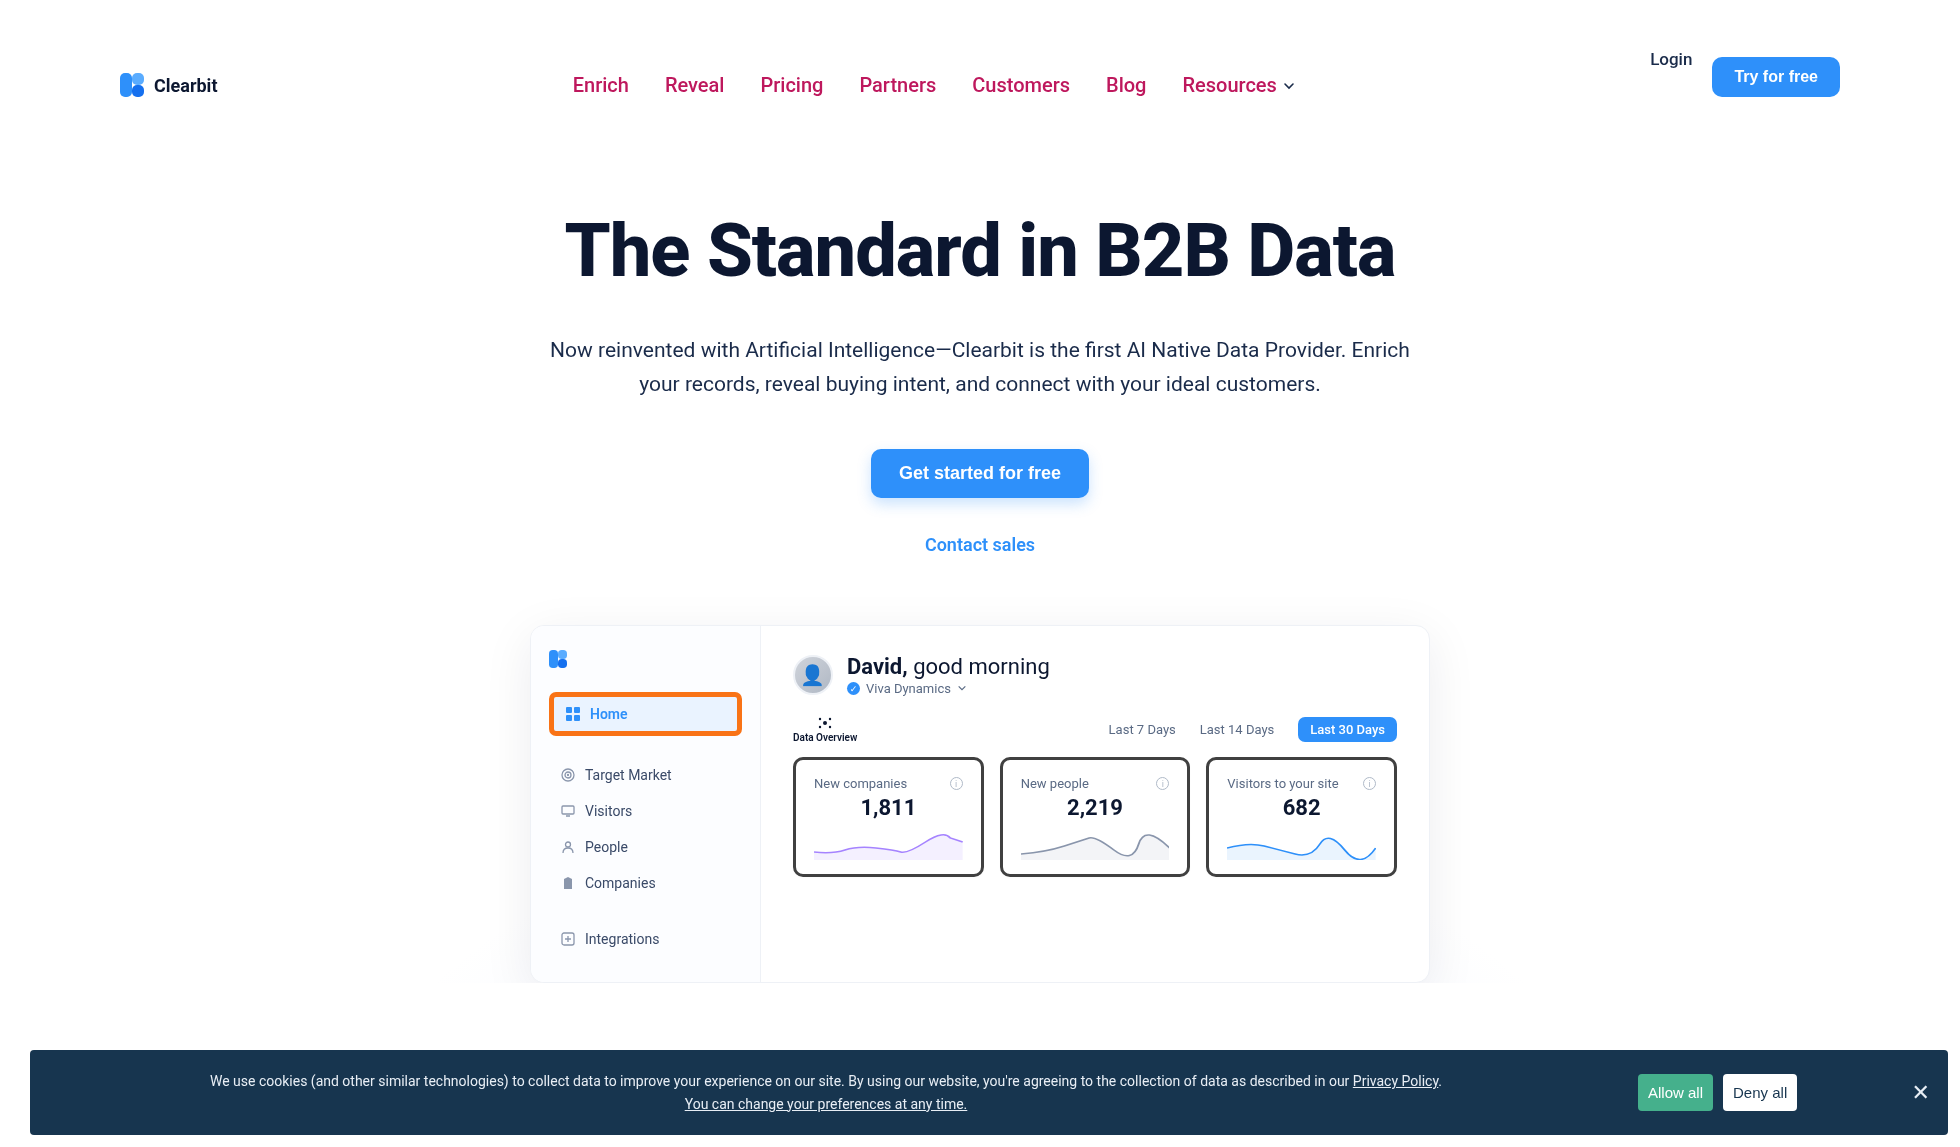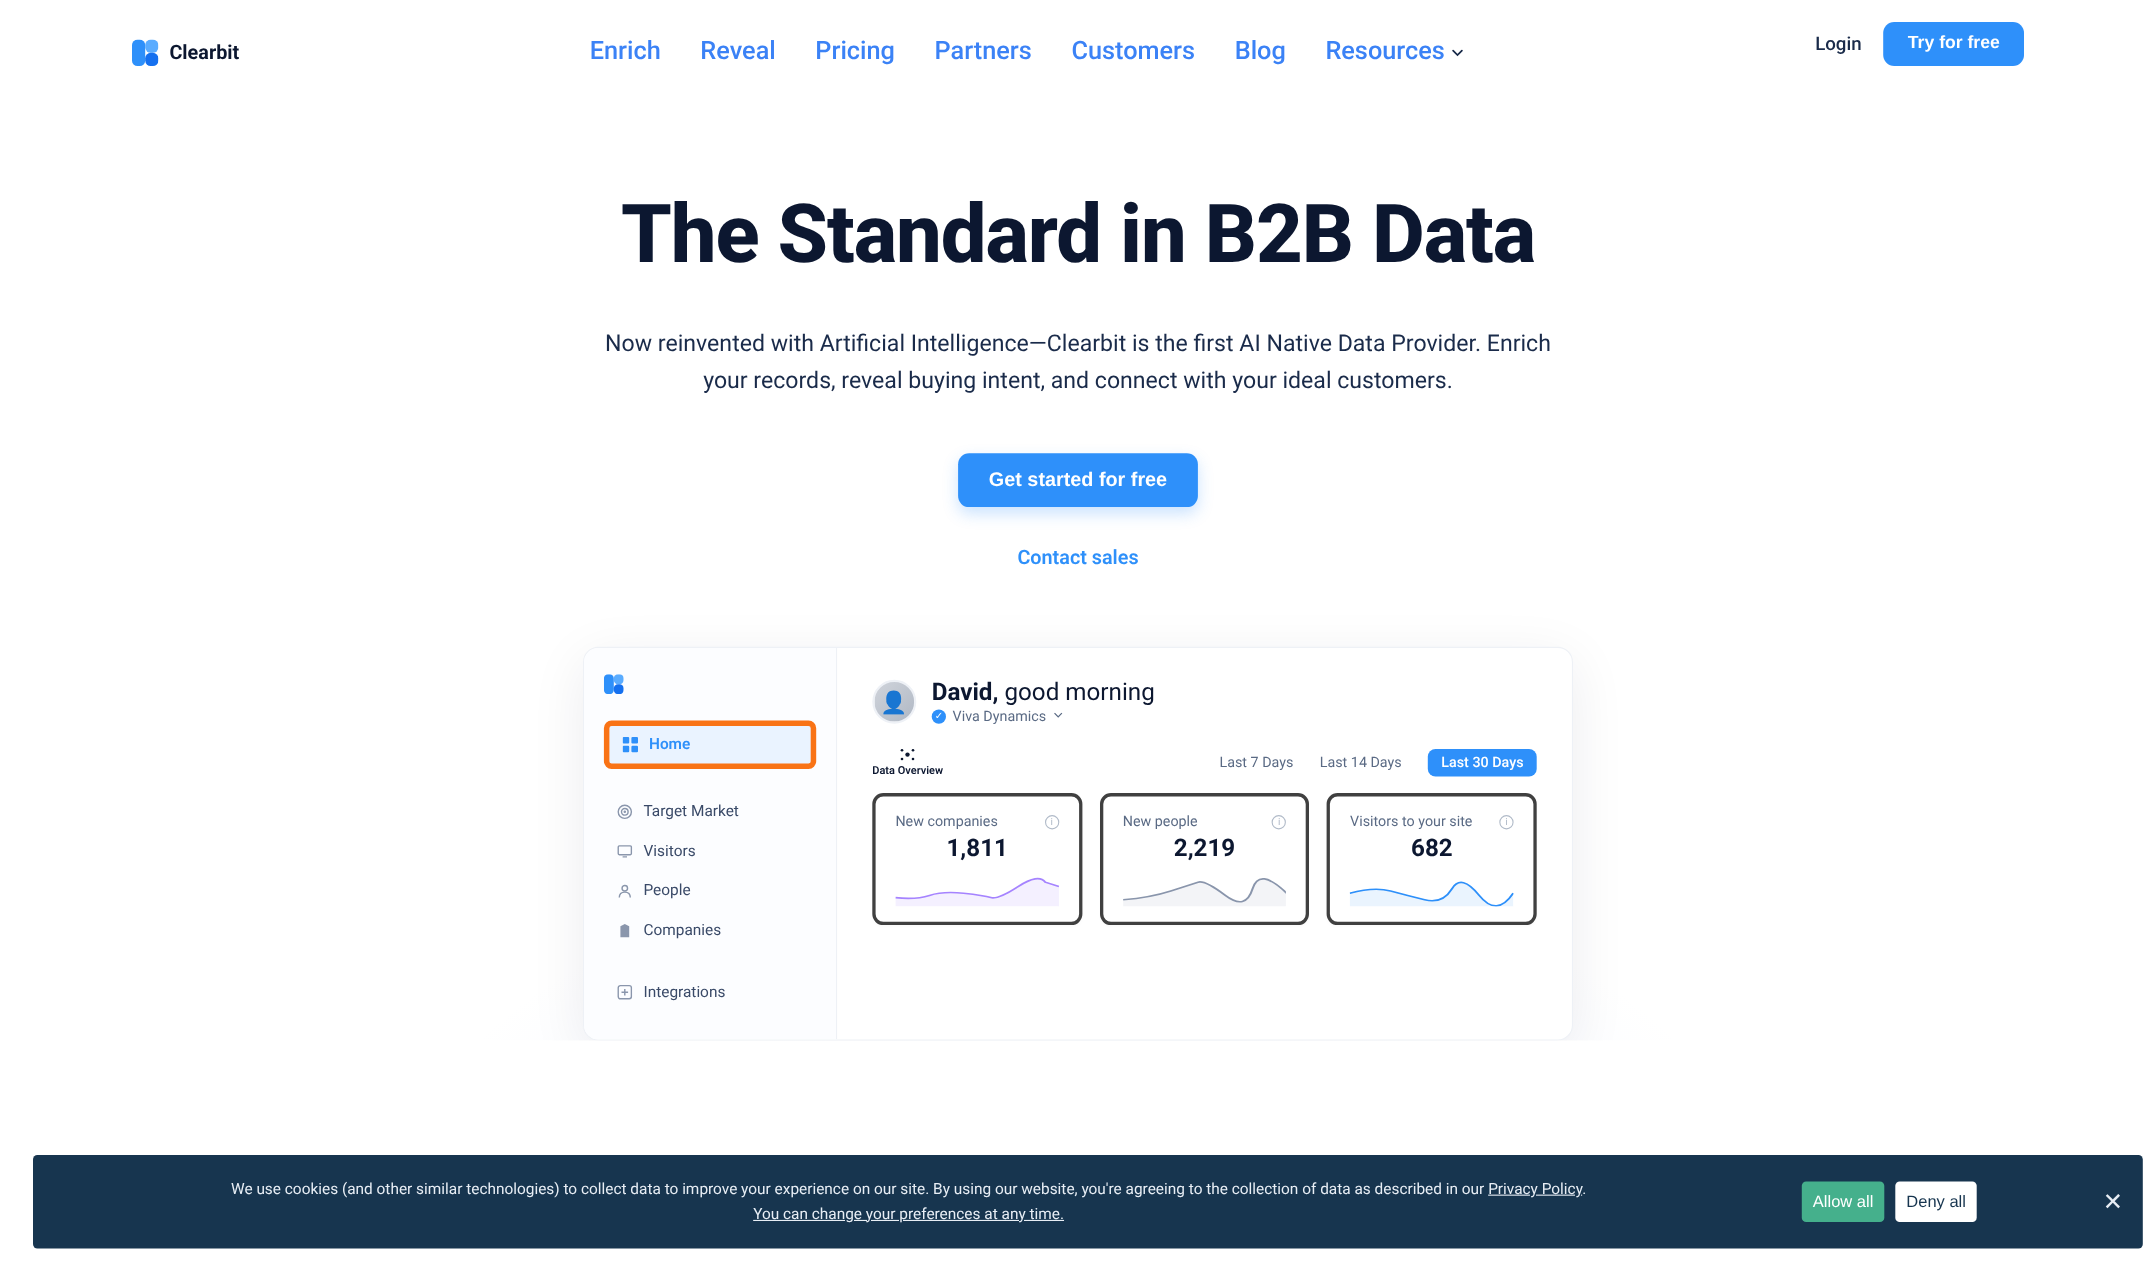--- a/index.html
+++ b/index.html
@@ -5,24 +5,24 @@
 * { margin: 0; padding: 0; box-sizing: border-box; }
 body { font-family: -apple-system, BlinkMacSystemFont, 'Segoe UI', Roboto, sans-serif; background: #fff; color: #0c1730; overflow-x: hidden; }
 
 
 .header { display: flex; align-items: flex-end; padding: 20px 120px; justify-content: space-between; }
 .logo-area { display: flex; align-items: center; gap: 10px; }
 .logo-mark { width: 24px; height: 24px; position: relative; }
 .logo-mark svg { width: 100%; height: 100%; }
 .logo-text { font-weight: 700; font-size: 18px; color: #0c1730; }
 .nav { display: flex; gap: 36px; }
-.nav-item { font-size: 23px; color: #3b82f6; cursor: pointer; font-weight: 500; display: flex; align-items: center; gap: 6px; }
+.nav-item { font-size: 20px; color: #be185d; cursor: pointer; font-weight: 500; display: flex; align-items: center; gap: 6px; }
 .auth { display: flex; align-items: center; gap: 20px; }
 .login-link { font-size: 17px; color: #1a2b4a; cursor: pointer; font-weight: 500; }
-.btn-primary { background: #2e90fa; color: #fff; border: none; padding: 11px 22px; border-radius: 10px; font-size: 16px; font-weight: 600; cursor: pointer; }
+.btn-primary { background: #2e90fa; color: #fff; border: none; padding: 11px 22px; border-radius: 10px; font-size: 16px; font-weight: 600; cursor: pointer; margin-top: 37px; }
 .chevron-down { display: inline-block; }
 
 
 .hero { text-align: center; padding: 90px 20px 0; position: relative; }
 .hero-bg { position: absolute; inset: 0; background: radial-gradient(ellipse 900px 500px at 50% 120%, rgba(200,215,255,0.35), transparent 70%); z-index: -1; }
 .hero h1 { font-size: 74px; font-weight: 800; color: #0c1730; letter-spacing: -1px; margin-bottom: 40px; }
 .hero-sub { font-size: 21px; line-height: 1.6; color: #1a2b4a; max-width: 900px; margin: 0 auto 48px; }
 .cta-primary { background: #2e90fa; color: #fff; border: none; padding: 14px 28px; border-radius: 10px; font-size: 18px; font-weight: 600; cursor: pointer; box-shadow: 0 6px 14px rgba(46,144,250,0.25); }
 .contact-link { display: block; margin-top: 36px; color: #2e90fa; font-size: 18px; font-weight: 600; cursor: pointer; }
 

